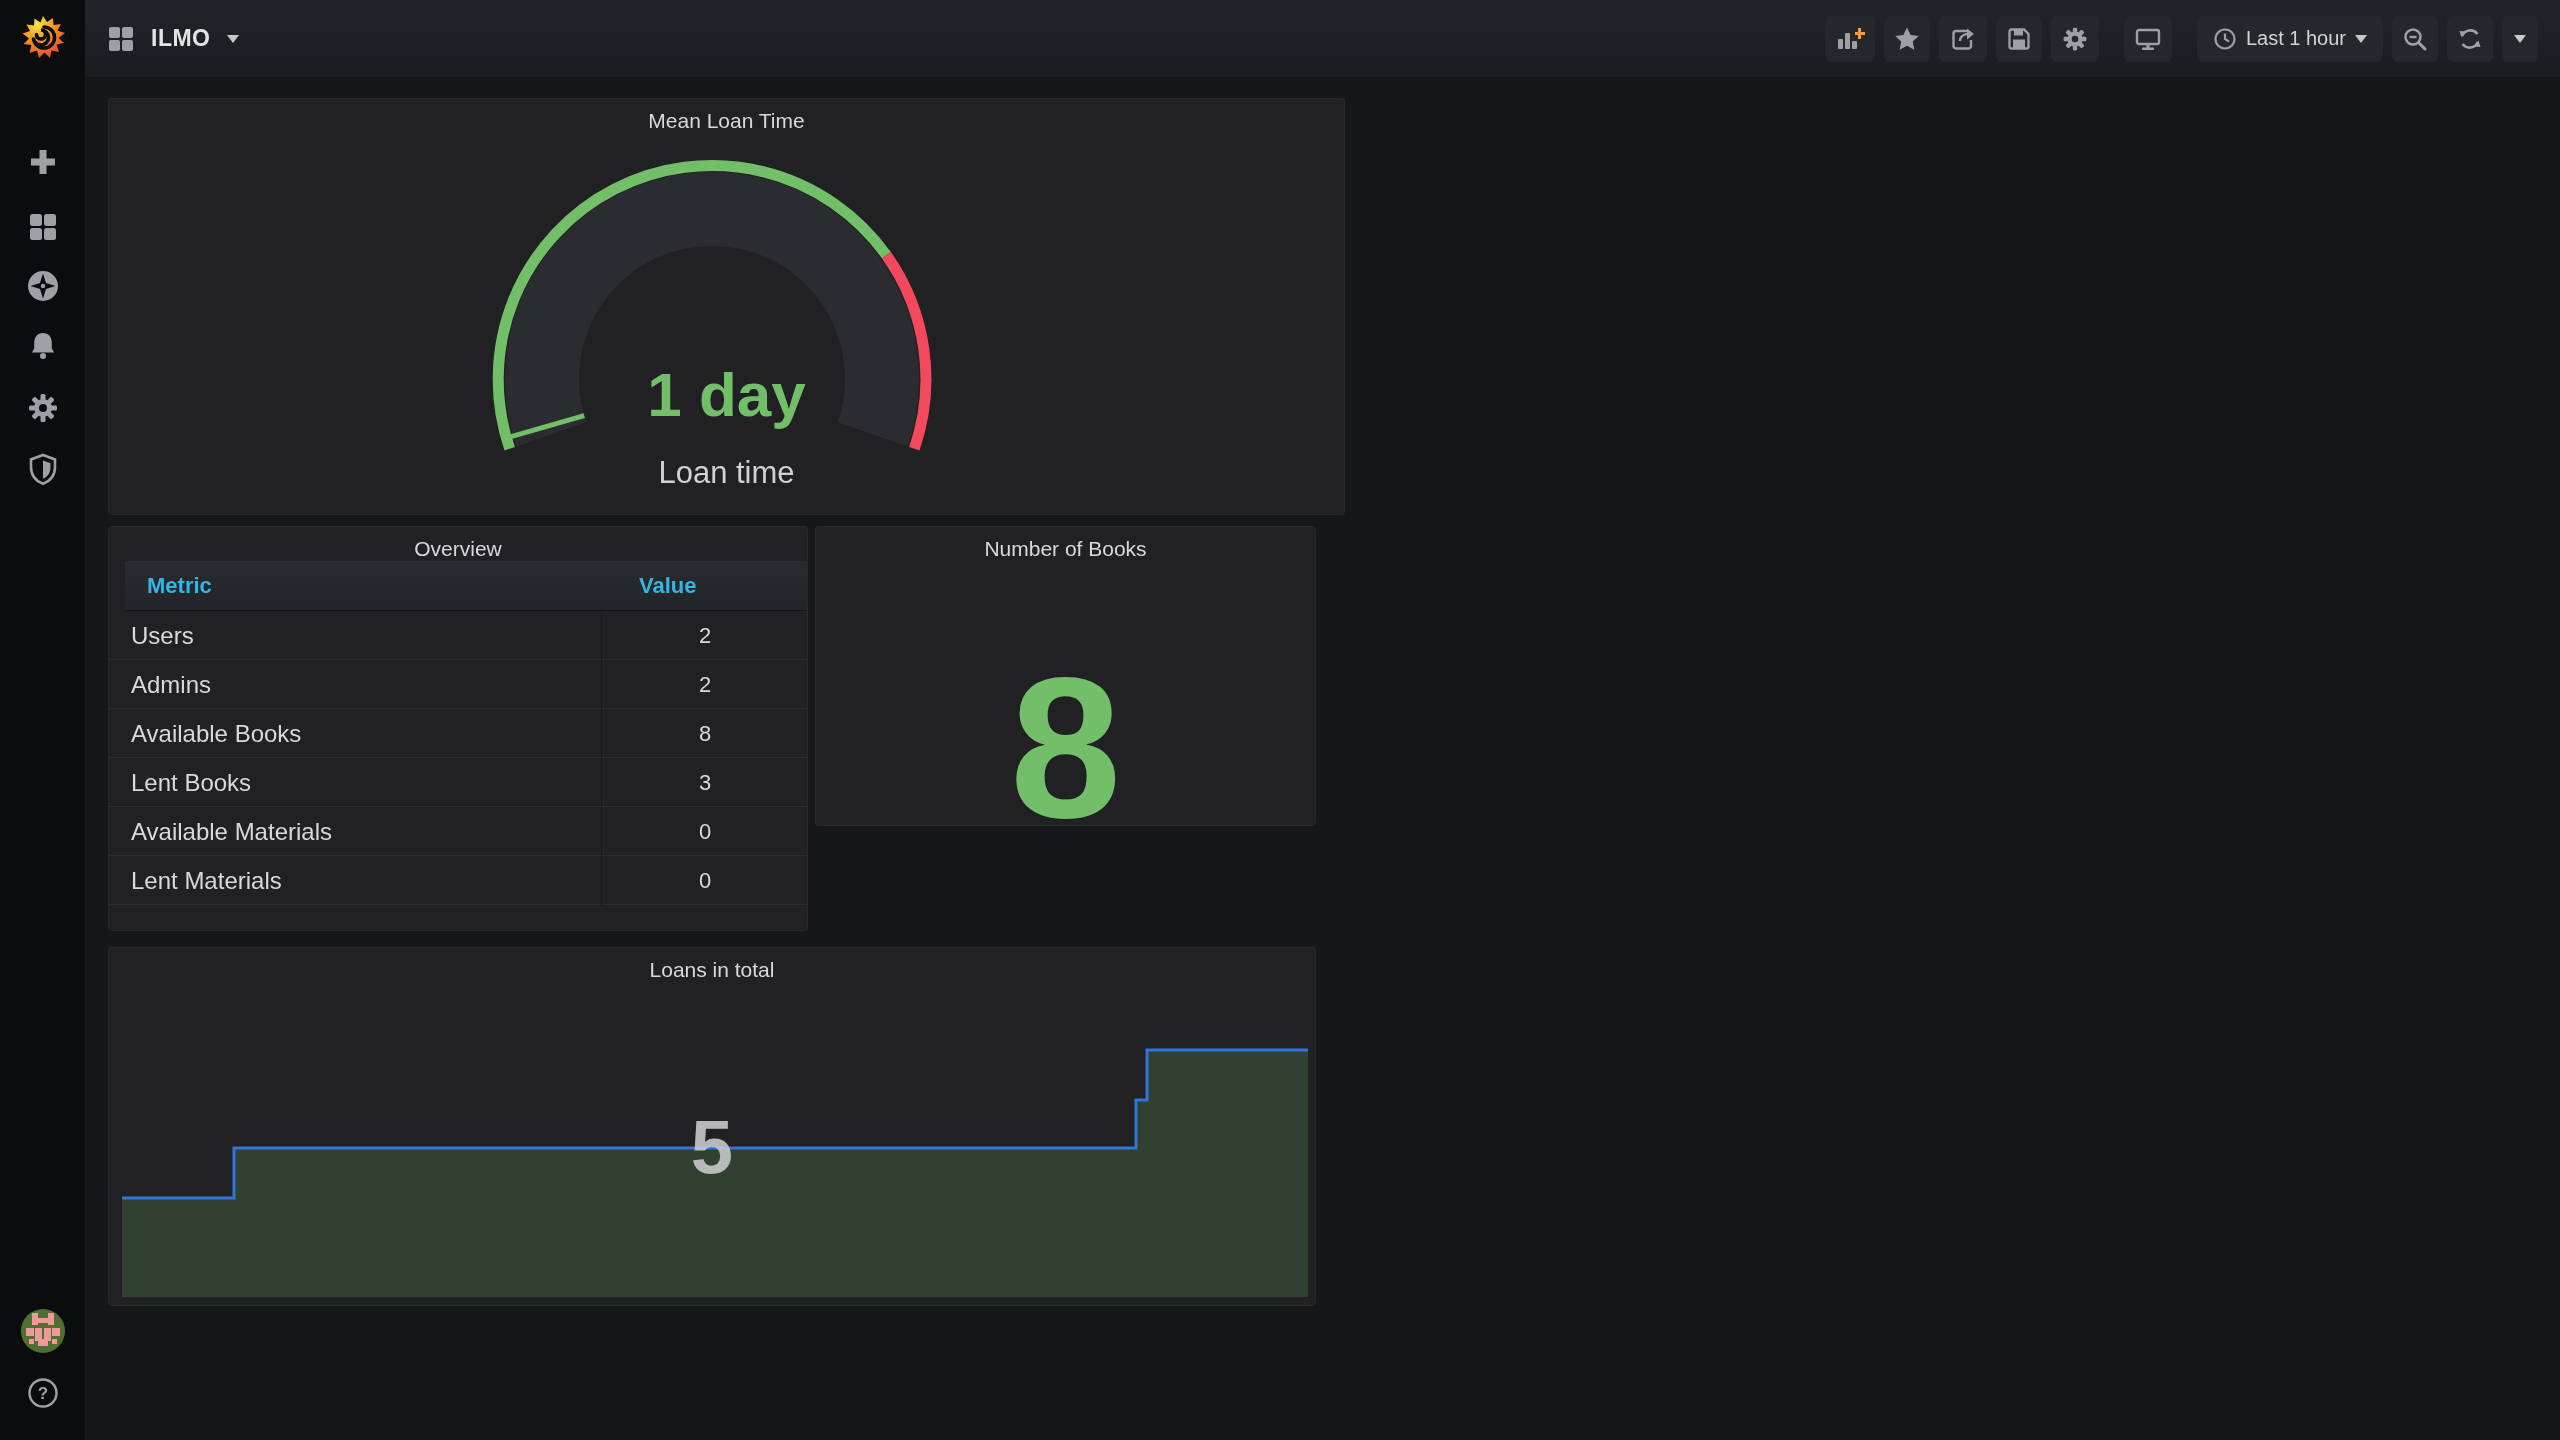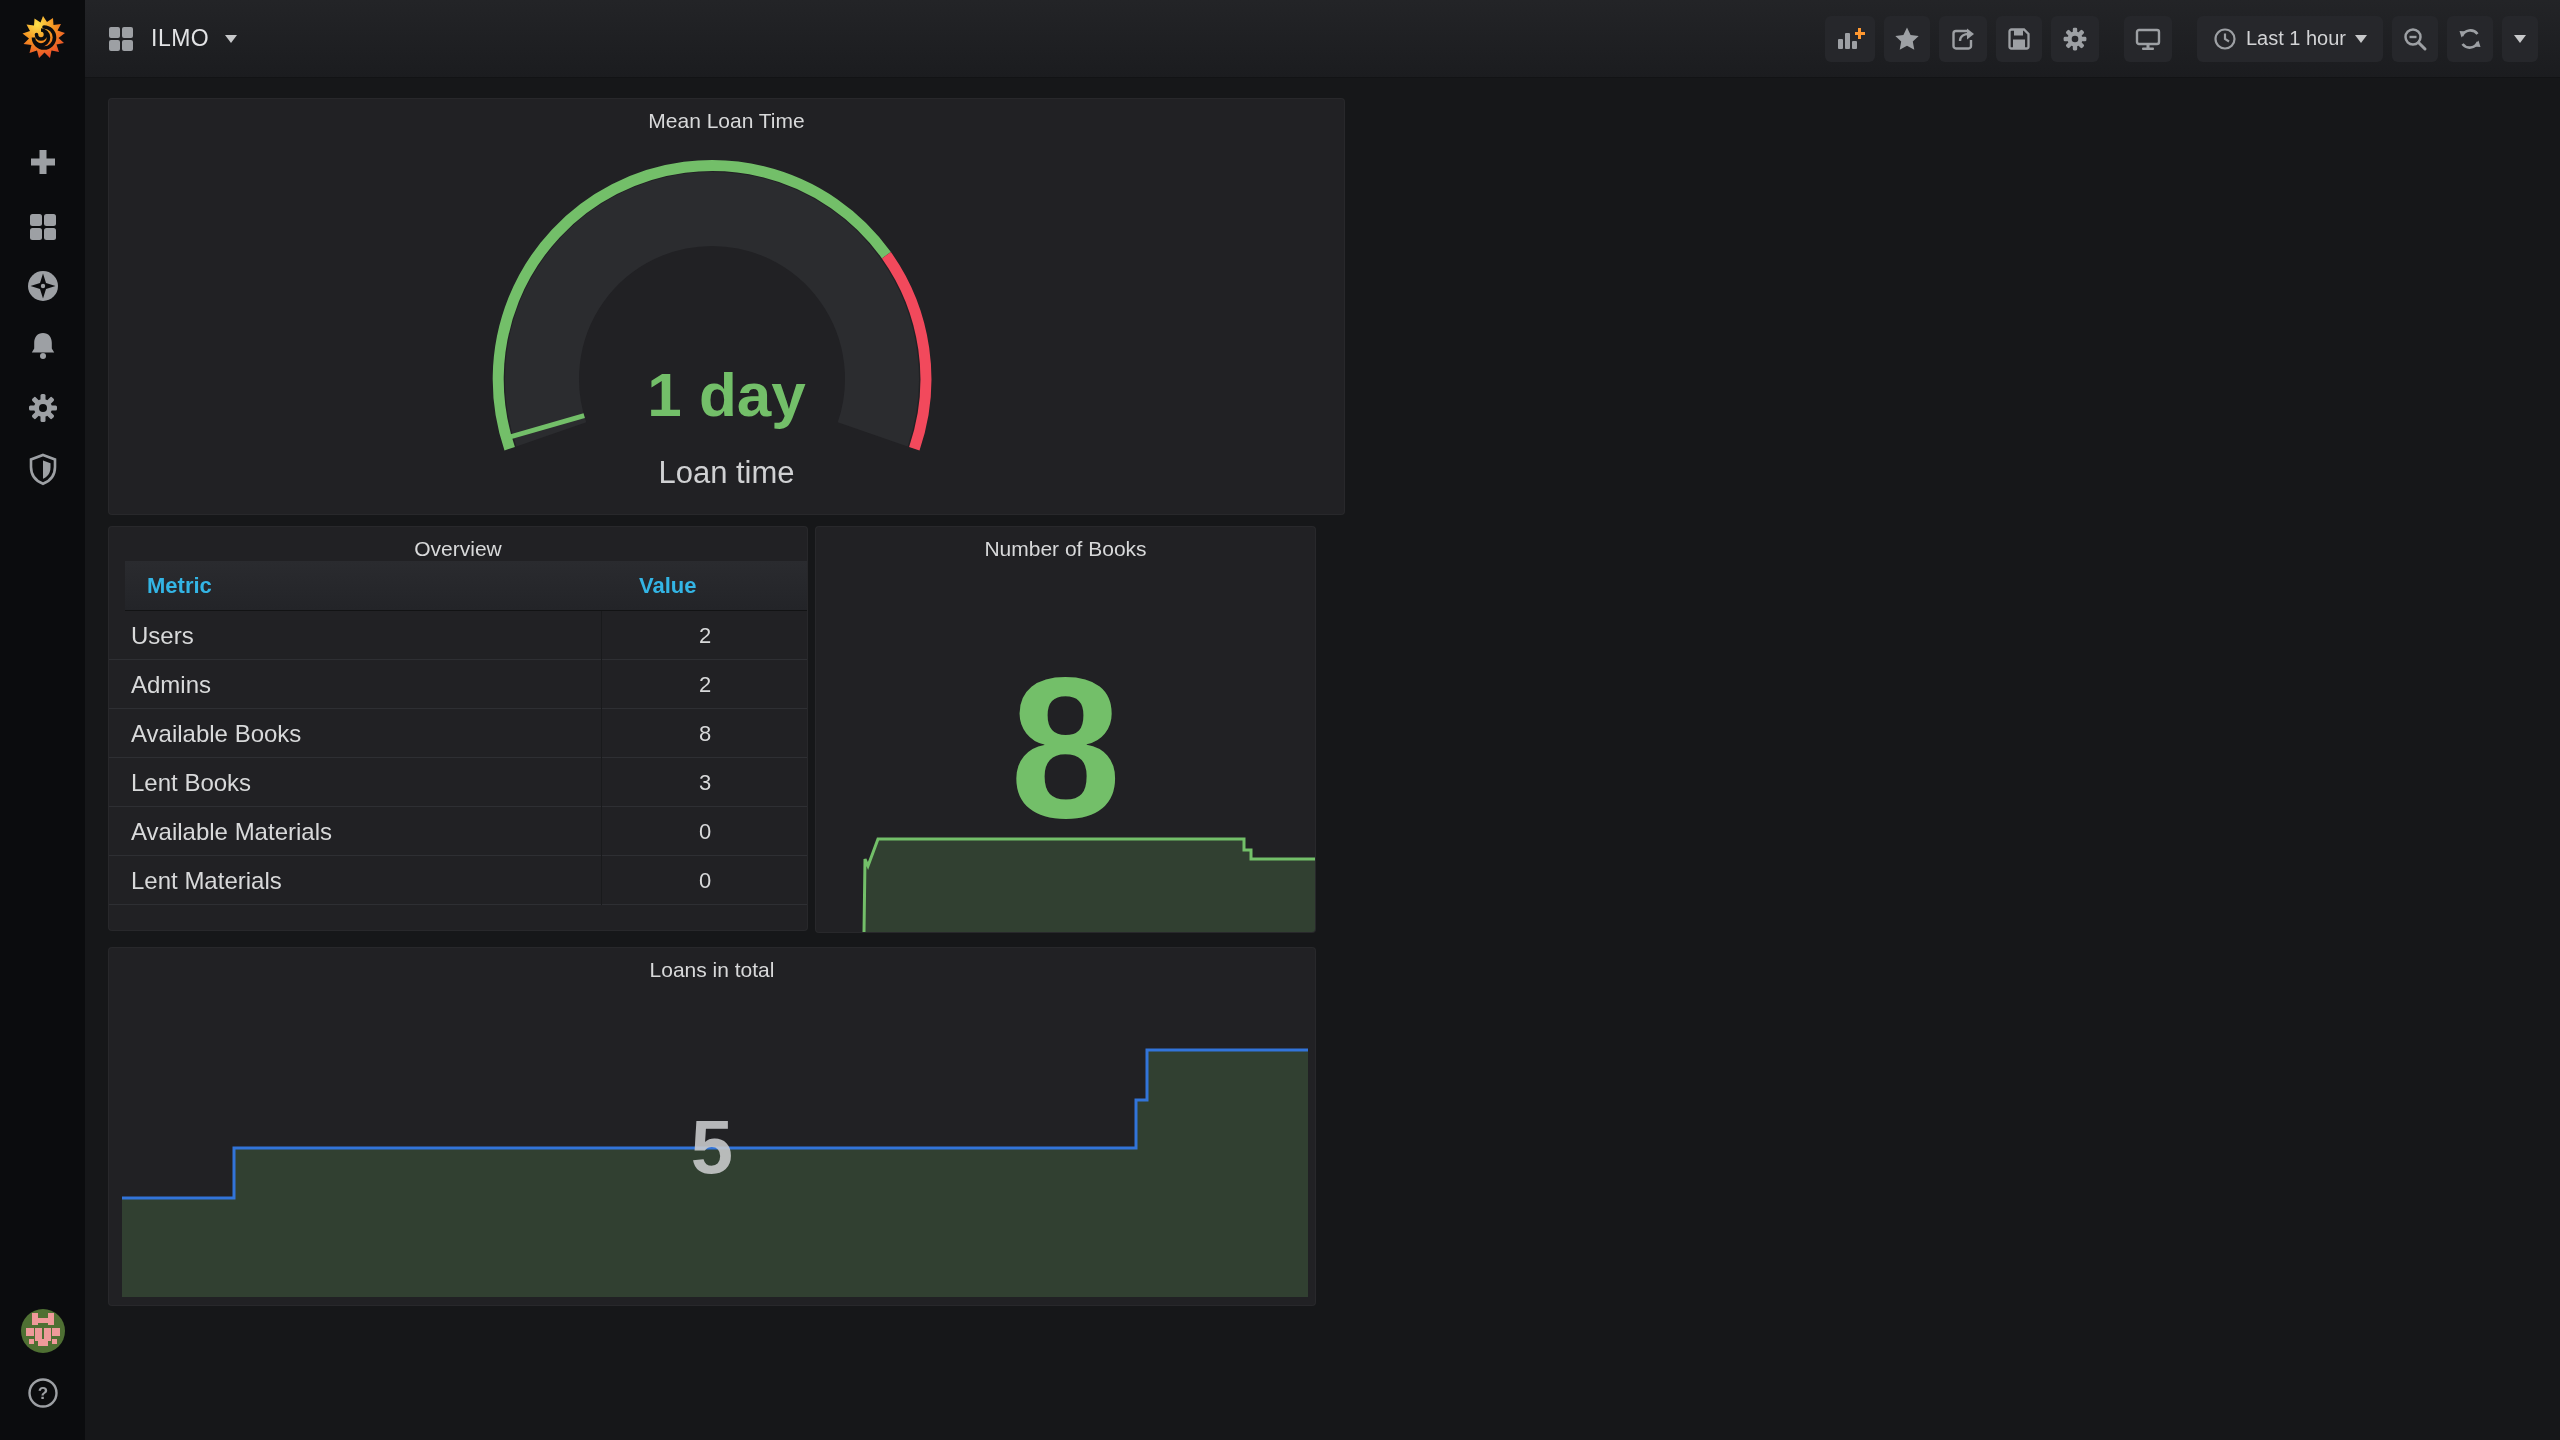--- a/index.html
+++ b/index.html
@@ -12,35 +12,35 @@
   .logo-wrap { position:absolute; top:14px; left:0; width:85px; display:flex; justify-content:center; }
   .side-item { position:absolute; left:0; width:85px; height:44px; display:flex; align-items:center; justify-content:center; cursor:pointer; }
   .side-item svg { display:block; }
   .bottom-item { position:absolute; left:0; width:85px; display:flex; justify-content:center; }
 
   
   .navbar { position:absolute; left:85px; top:0; right:0; height:78px;
             background:linear-gradient(180deg,#232427,#1b1c1f); border-bottom:1px solid #121315;
             display:flex; align-items:center; padding:0 22px; }
   .nav-left { display:flex; align-items:center; gap:16px; }
-  .nav-title { color:#e2e3e5; font-size:23px; letter-spacing:.5px; }
+  .nav-title { color:#e2e3e5; font-size:23px; letter-spacing:.5px;font-weight:bold; }
   .nav-right { margin-left:auto; display:flex; align-items:center; gap:9px; }
   .nav-btn { height:46px; min-width:46px; background:#26272b; border:none; border-radius:6px;
              display:flex; align-items:center; justify-content:center; cursor:pointer; padding:0 10px; }
   .nav-btn.spaced { margin-left:16px; }
   .time-btn { gap:9px; padding:0 16px; }
   .time-text { color:#d2d3d5; font-size:20px; }
 
   
   .panel { position:absolute; background:#212124; border:1px solid rgba(255,255,255,0.035); border-radius:4px; overflow:hidden; }
   .panel-title { position:absolute; top:0; left:0; right:0; text-align:center; padding-top:10px;
                  color:#d8d9da; font-size:21px; font-weight:500; z-index:3; cursor:pointer; }
   #panel-gauge  { left:108px; top:98px;  width:1237px; height:417px; }
   #panel-table  { left:108px; top:526px; width:700px;  height:405px; }
-  #panel-books  { left:815px; top:526px; width:501px;  height:407px; }
+  #panel-books  { left:815px; top:526px; width:501px;  height:300px; }
   #panel-loans  { left:108px; top:947px; width:1208px; height:359px; }
   .panel svg.chart { position:absolute; left:0; top:0; }
 
   .gauge-value { position:absolute; left:0; right:0; top:260px; text-align:center;
                  color:#73bf69; font-size:62px; font-weight:700; }
   .gauge-label { position:absolute; left:0; right:0; top:356px; text-align:center;
                  color:#d0d1d3; font-size:31px; }
 
   
   .tbl { position:absolute; top:34px; left:0; right:0; }

